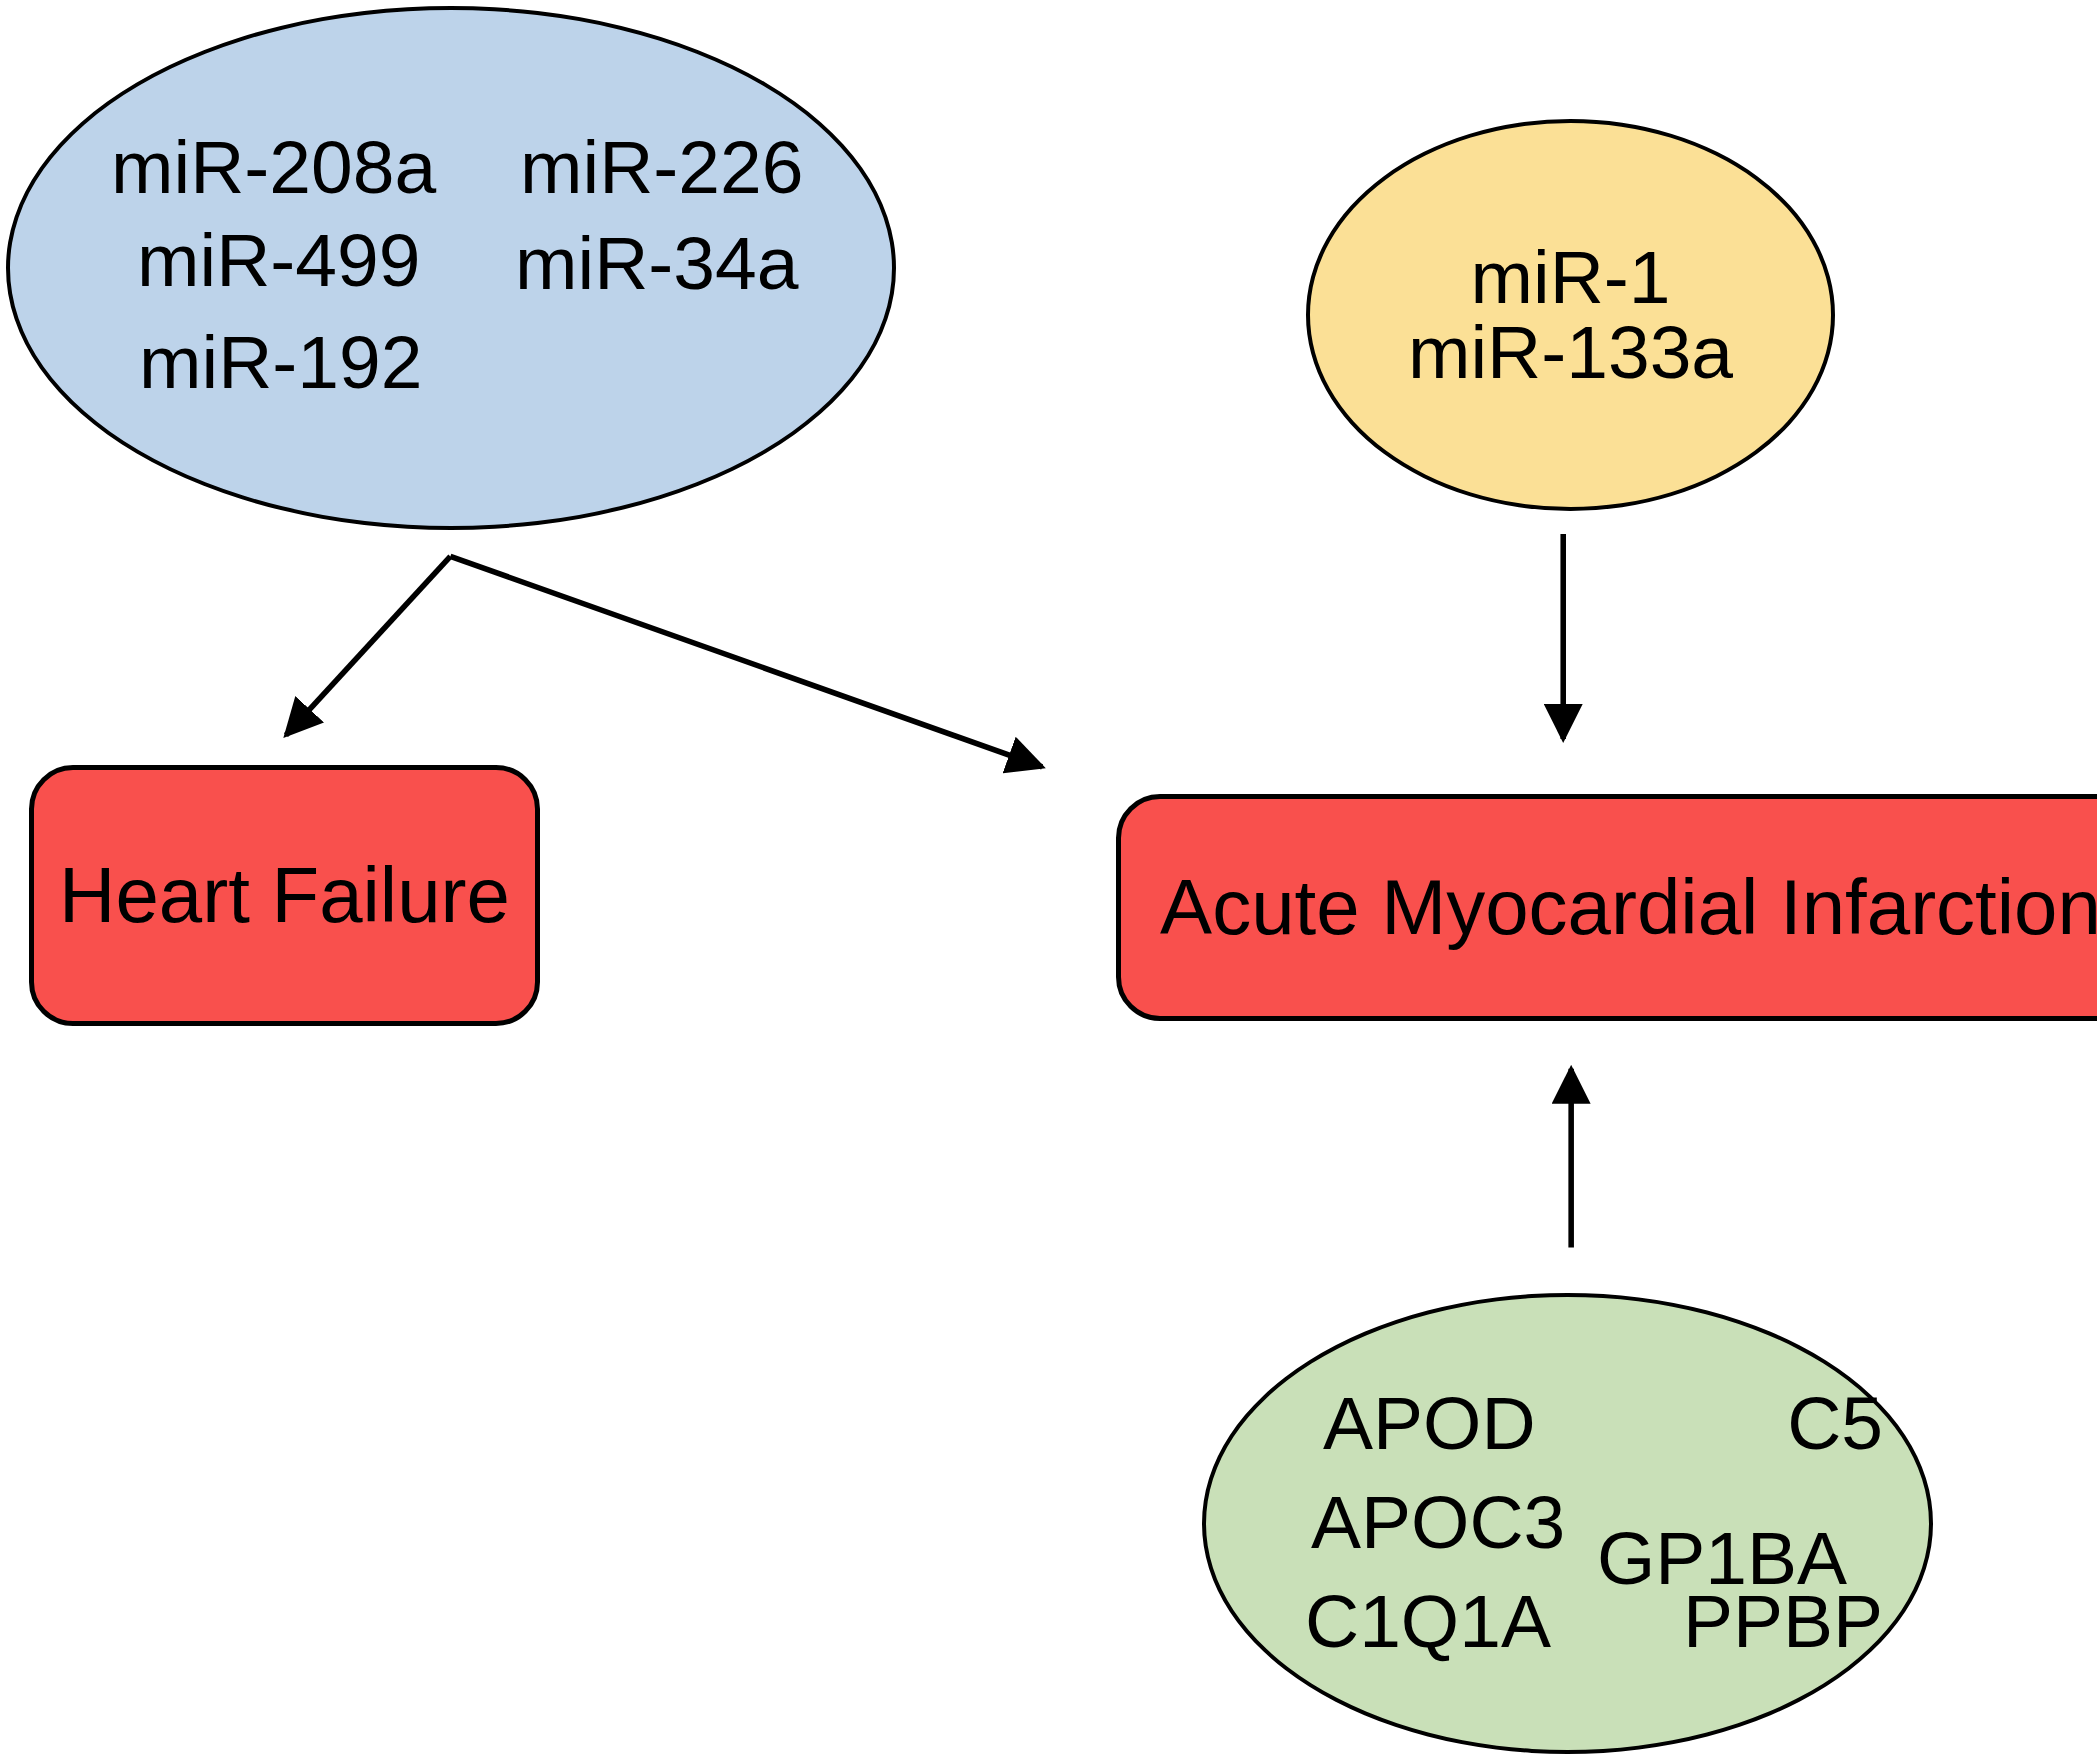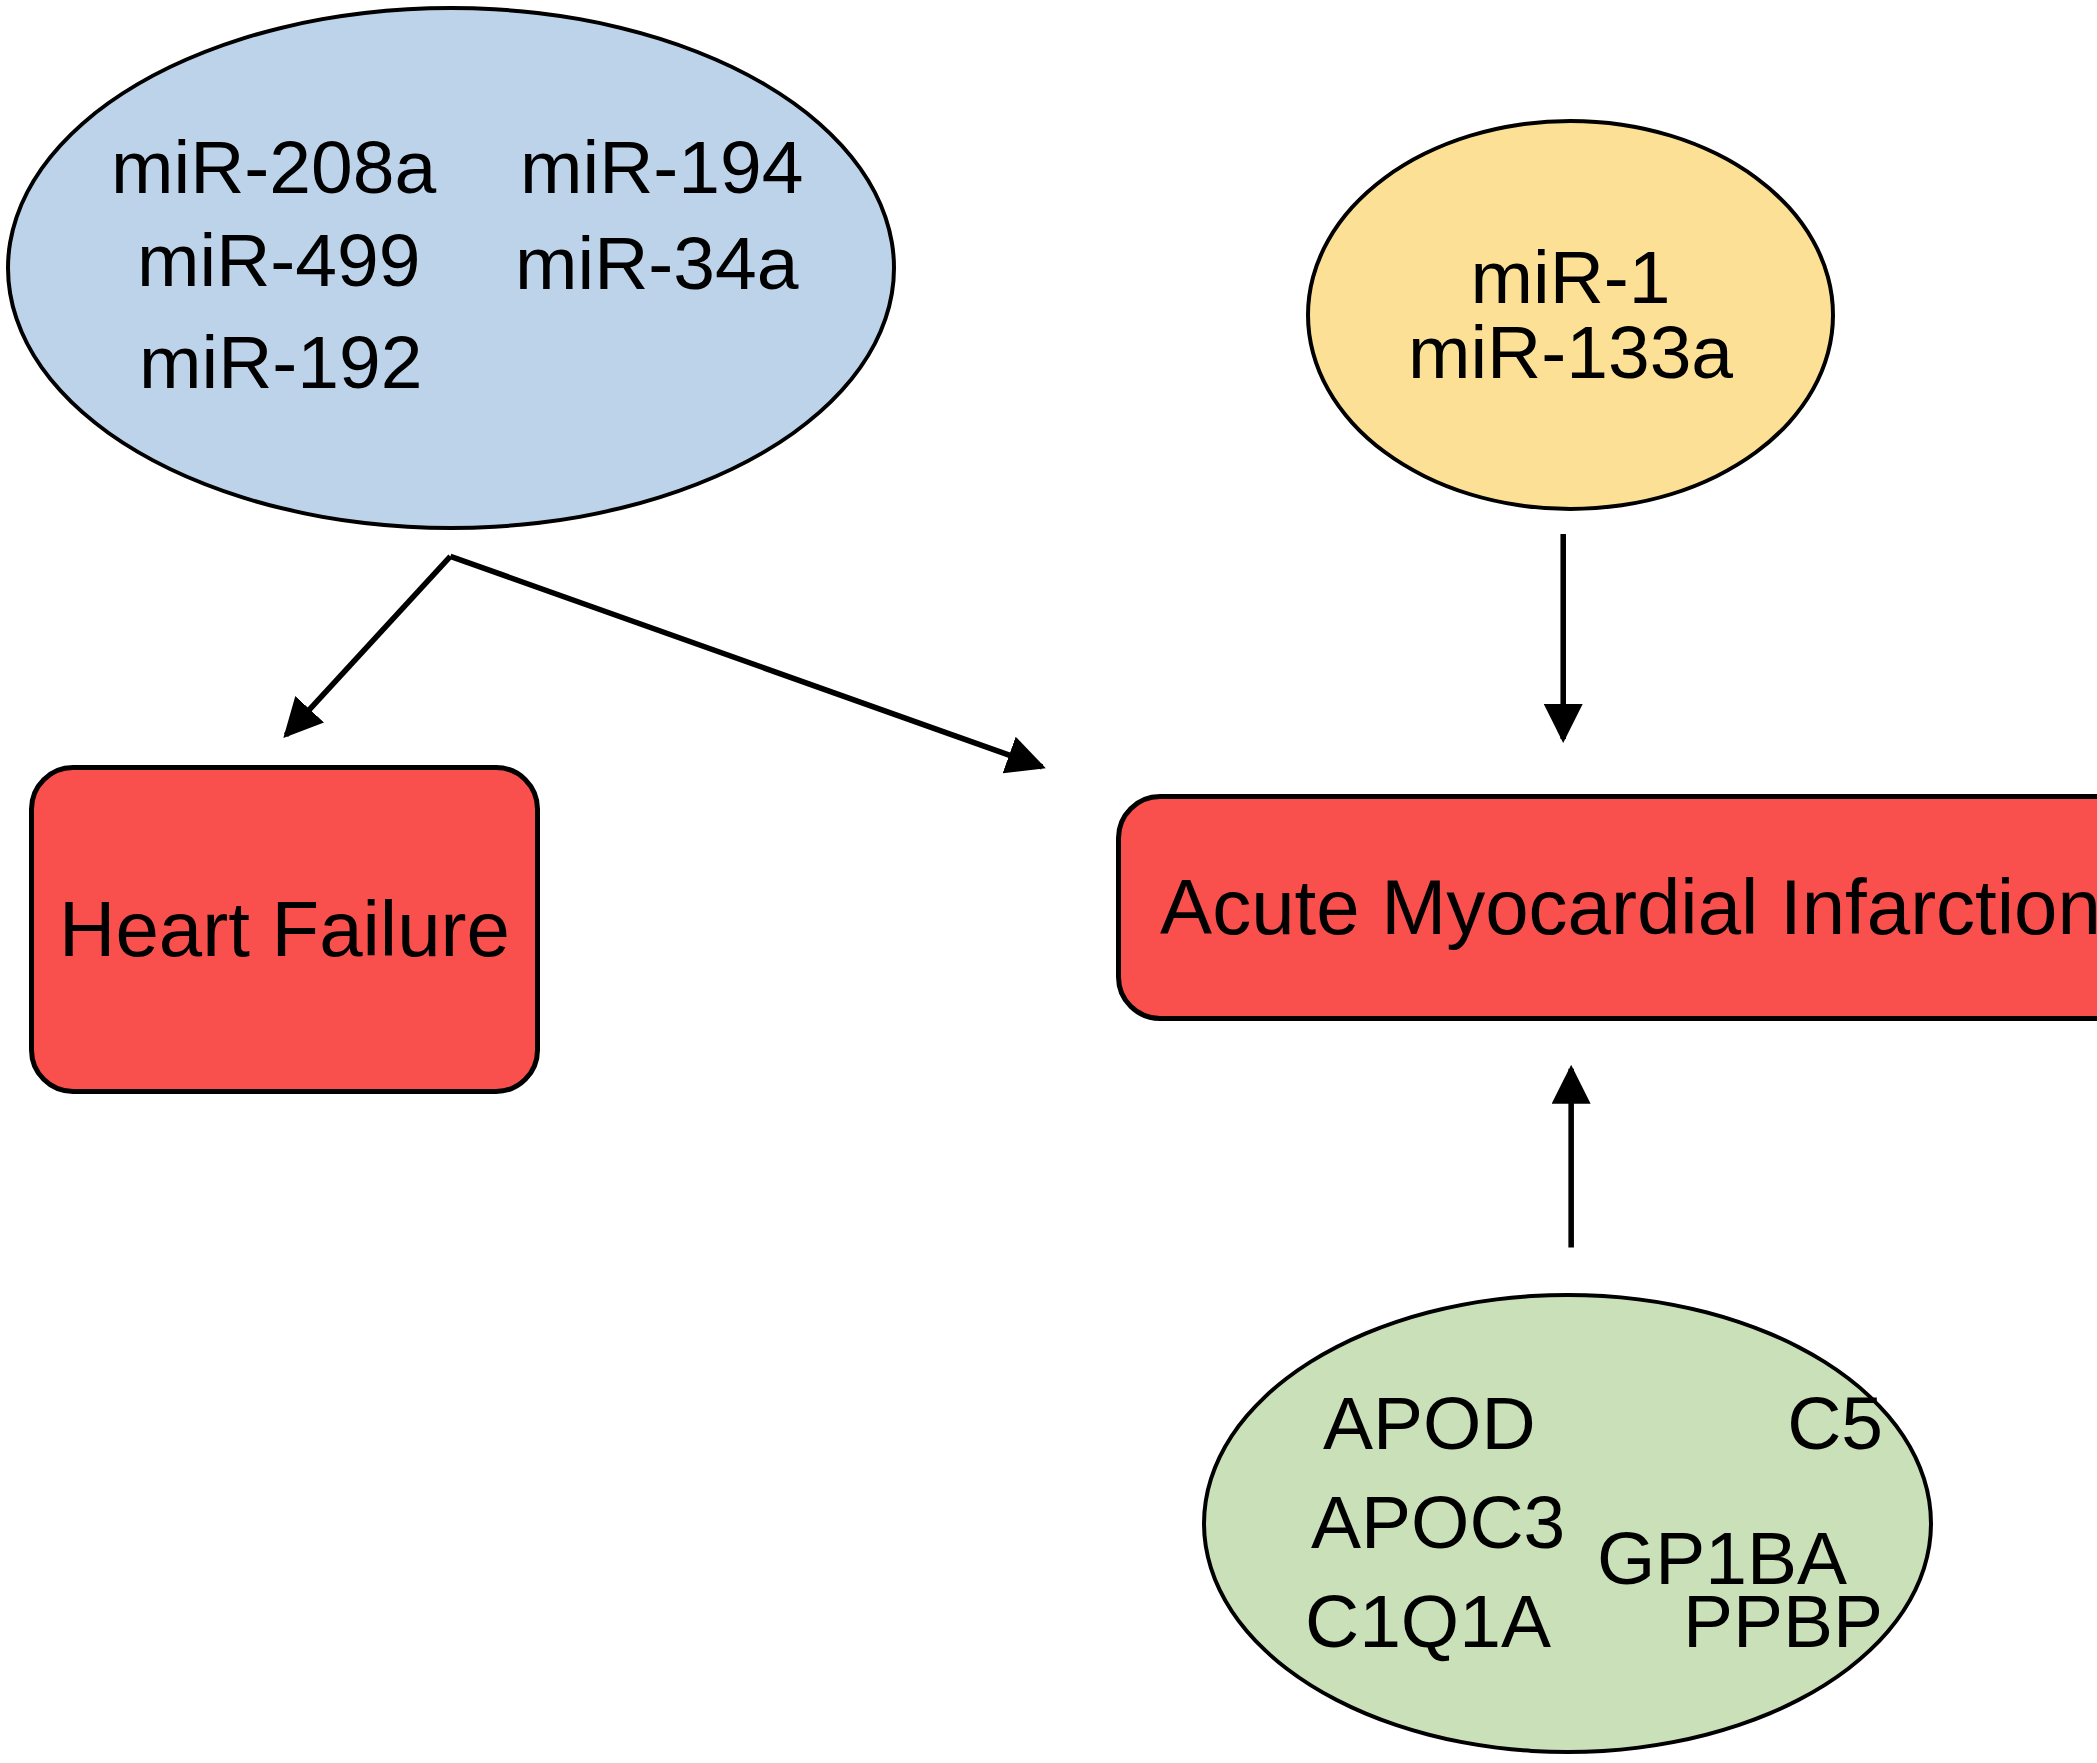--- a/index.html
+++ b/index.html
@@ -33,21 +33,21 @@
     border-radius: 44px;
     border-width: 5.6px;
     display: flex;
     align-items: center;
     justify-content: center;
   }
   .node-blue   { left: 5.6px;    top: 5.6px;    width: 890px; height: 524px; background: #bdd3ea; }
   .node-yellow { left: 1306px; top: 119px;  width: 529px;  height: 392px; background: #fbe096;
                  display: flex; flex-direction: column; align-items: center; justify-content: center; }
   .node-green  { left: 1202px; top: 1293px; width: 731px;  height: 461px; background: #c9e0b8; }
-  .node-hf     { left: 29px;   top: 765px;  width: 511px;  height: 329px; background: #f9504d; }
+  .node-hf     { left: 29px;   top: 765px;  width: 511px;  height: 261px; background: #f9504d; }
   .node-ami    { left: 1116px; top: 767px;  width: 1029px; height: 227px; background: #f9504d; margin-top: 27px; }
 
   .mini-label {
     position: absolute;
     font-size: 75px;
     line-height: 75px;
     white-space: nowrap;
     text-align: right;
   }
   .mini-label.centered { text-align: right; }
@@ -89,21 +89,21 @@
     <path class="edge" d="M 567 700 L 360 925" marker-end="url(#arrowhead)" style="stroke: rgb(0, 0, 0);"></path>
     <path class="edge" d="M 567 700 L 1312 965" marker-end="url(#arrowhead)" style="stroke: rgb(0, 0, 0);"></path>
     <path class="edge" d="M 1968 672 L 1968 930" marker-end="url(#arrowhead)" style="stroke: rgb(0, 0, 0);"></path>
     <path class="edge" d="M 1978 1570 L 1978 1345" marker-end="url(#arrowhead)" style="stroke: rgb(0, 0, 0);"></path>
   </svg>
 
   <div class="node ellipse node-blue" style="background-color: rgb(189, 211, 234); border-color: rgb(0, 0, 0);"></div>
   <div class="mini-label lbl-mir208a">miR-208a</div>
   <div class="mini-label lbl-mir499">miR-499</div>
   <div class="mini-label lbl-mir192">miR-192</div>
-  <div class="mini-label lbl-mir194">miR-194</div>
+  <div class="mini-label lbl-mir194">miR-226</div>
   <div class="mini-label lbl-mir34a">miR-34a</div>
 
   <div class="node ellipse node-yellow" style="background-color: rgb(251, 224, 150); border-color: rgb(0, 0, 0);">
     <div class="yellow-line">miR-1</div>
     <div class="yellow-line">miR-133a</div>
   </div>
 
   <div class="node rounded-rect node-hf" style="background-color: rgb(249, 80, 77); border-color: rgb(0, 0, 0);">
     <div class="disease-label">Heart Failure</div>
   </div>

